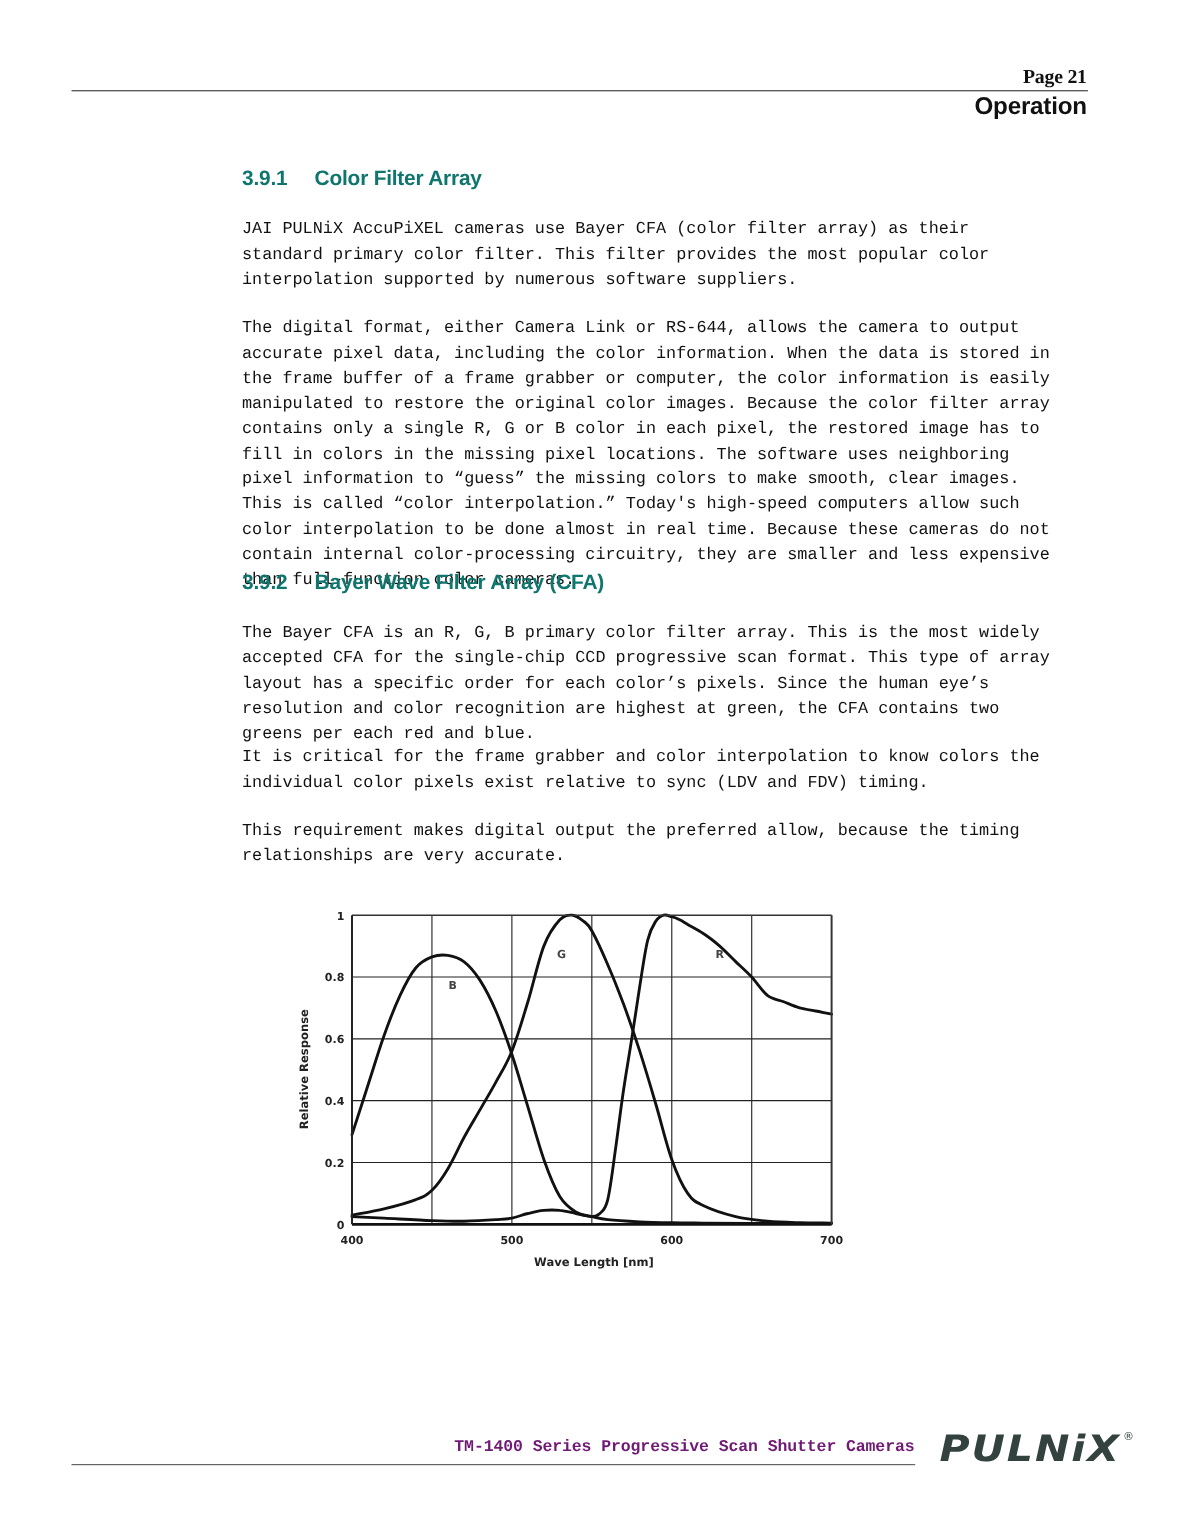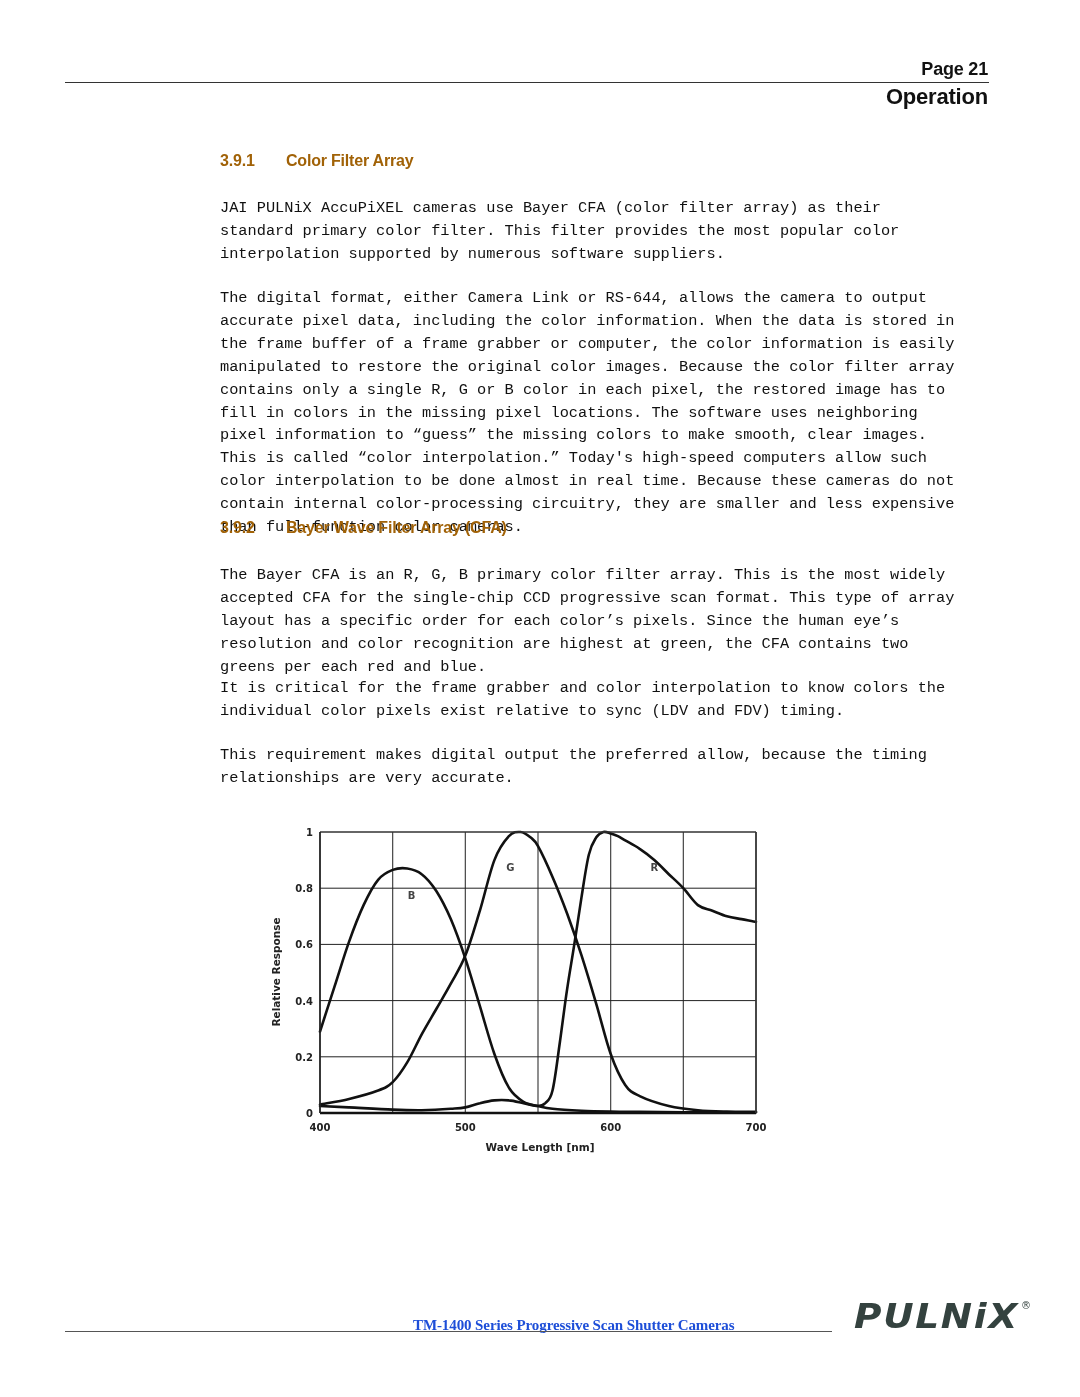--- a/index.html
+++ b/index.html
@@ -1,24 +1,24 @@
 <!DOCTYPE html>
 <html><head>
 <meta charset="utf-8">
 <style>
   html, body { margin: 0; padding: 0; background: #ffffff; }
   body { width: 1080px; height: 1397px; position: relative; overflow: hidden; color: #111; }
-  .hdr-page { position: absolute; right: 92px; top: 59px; font-family: Liberation Sans, sans-serif; font-weight: bold; font-size: 18px; color: #111; letter-spacing: -0.2px; }
+  .hdr-page { position: absolute; right: 92px; top: 59px; font-family: Liberation Serif, serif; font-weight: bold; font-size: 18px; color: #111; letter-spacing: -0.2px; }
   .hdr-rule { position: absolute; left: 65px; top: 82px; width: 924px; height: 0; border-top: 1px solid #333; }
   .hdr-section { position: absolute; right: 92px; top: 84px; font-family: "Liberation Sans", sans-serif; font-weight: bold; font-size: 22px; color: #111; letter-spacing: -0.2px; }
-  h2 { position: absolute; left: 220px; margin: 0; font-family: "Liberation Sans", sans-serif; font-weight: bold; font-size: 16px; color: #a16207; letter-spacing: -0.2px; }
+  h2 { position: absolute; left: 220px; margin: 0; font-family: "Liberation Sans", sans-serif; font-weight: bold; font-size: 19px; color: #0f766e; letter-spacing: -0.2px; }
   h2 .num { display: inline-block; width: 66px; }
   p { position: absolute; left: 220px; width: 735px; margin: 0; font-family: Liberation Mono, monospace; font-size: 15.3px; line-height: 22.9px; color: #111; }
   .chart-wrap { position: absolute; left: 260px; top: 815px; width: 520px; height: 350px; }
-  .footer-title { position: absolute; left: 413px; top: 1307px; font-family: Liberation Serif, serif; font-weight: bold; font-size: 15px; color: #1d4ed8; letter-spacing: -0.1px; margin-top: 10px; }
+  .footer-title { position: absolute; left: 413px; top: 1307px; font-family: Liberation Mono, monospace; font-weight: bold; font-size: 15px; color: #701a75; letter-spacing: -0.1px; }
   .footer-rule { position: absolute; left: 65px; top: 1331px; width: 767px; height: 0; border-top: 1px solid #555; }
   .logo { position: absolute; left: 852px; top: 1297px; }
 </style>
 </head>
 <body>
 
 <div class="hdr-page">Page 21</div>
 <div class="hdr-rule"></div>
 <div class="hdr-section">Operation</div>
 

